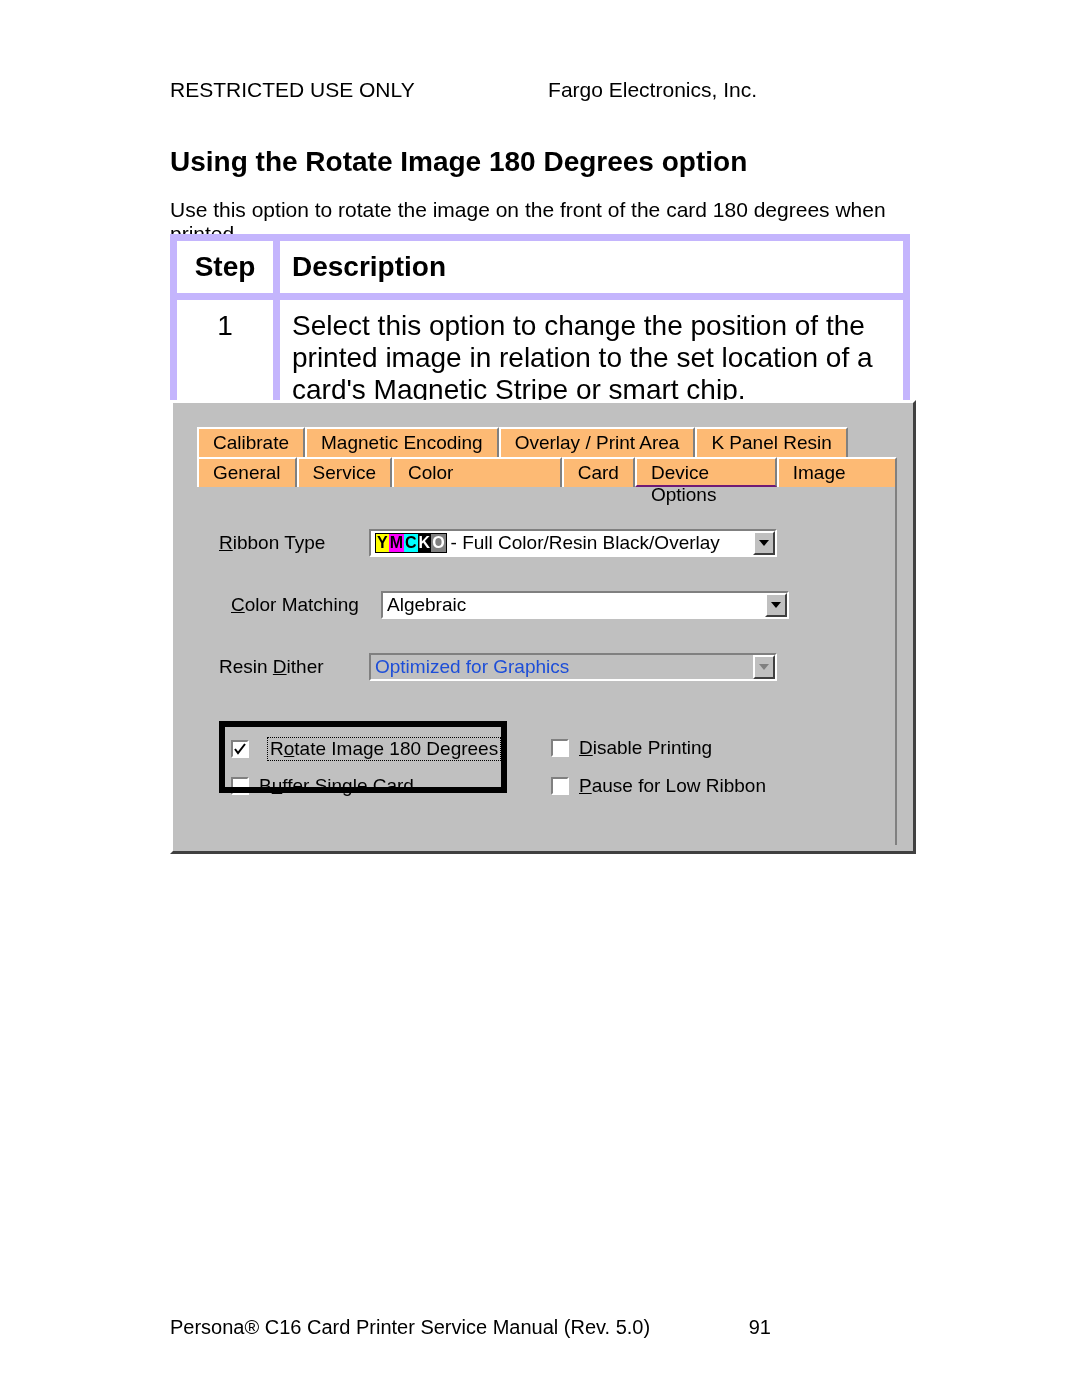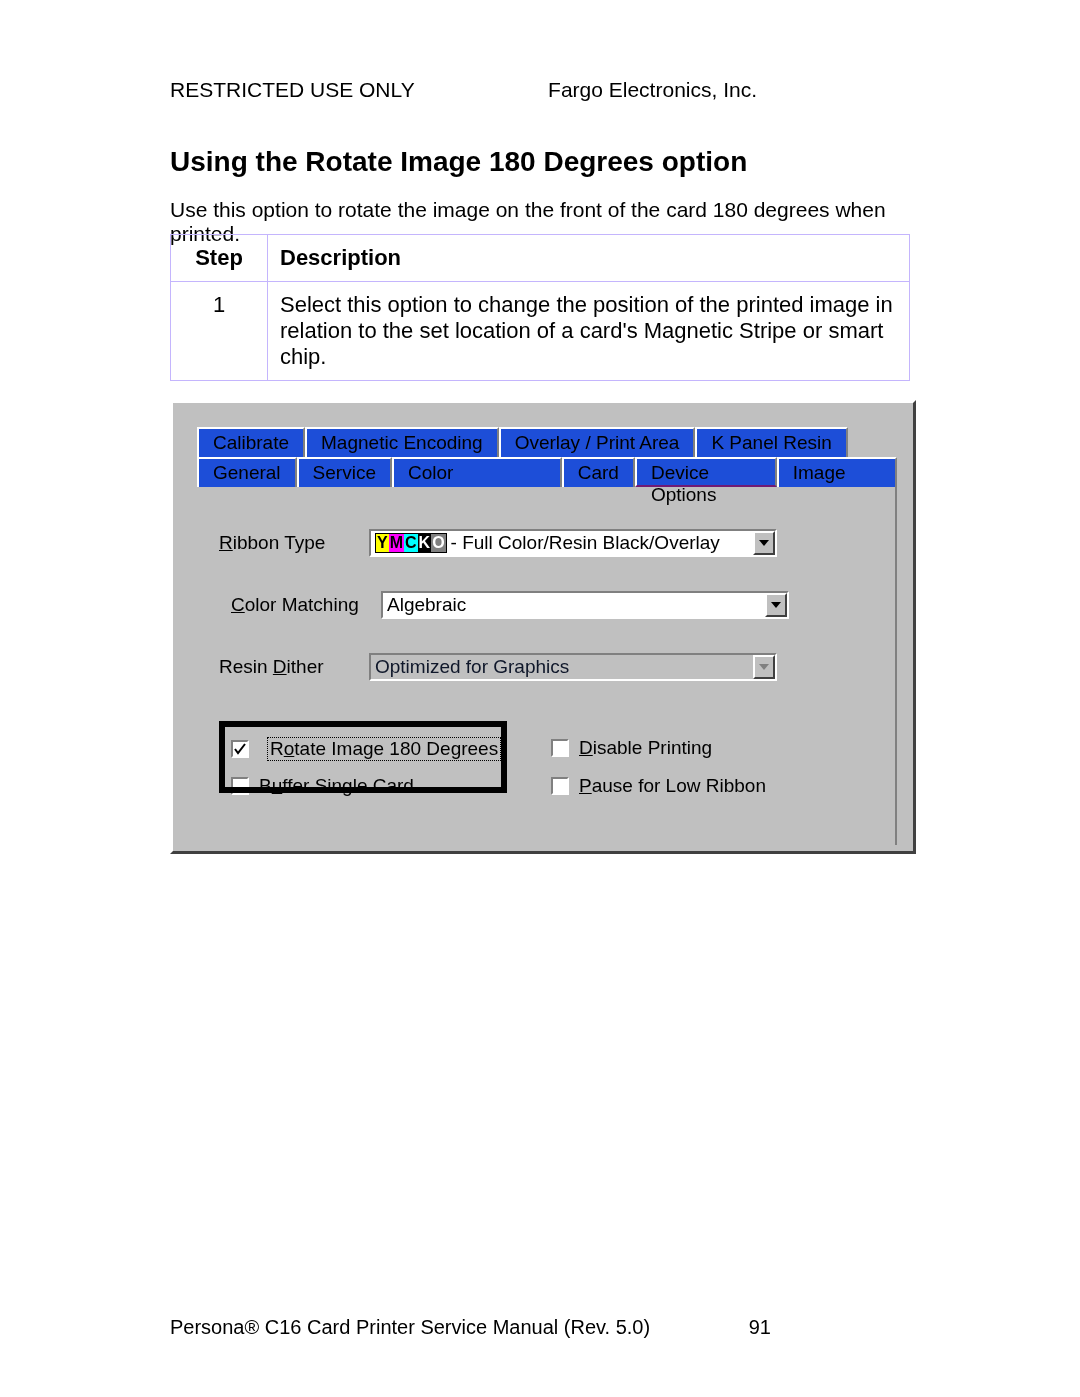--- a/index.html
+++ b/index.html
@@ -39,22 +39,22 @@
 
   
   .step-table {
     position: absolute;
     left: 170px;
     top: 234px;
     border-collapse: collapse;
     width: 740px;
   }
   .step-table th, .step-table td {
-    border: 1px solid #c4b5fd;
-    font-size: 22px;
+    border: 7px solid #c4b5fd;
+    font-size: 28px;
     padding: 10px 12px;
     text-align: left;
     vertical-align: top;
   }
   .step-table th { font-weight: bold; }
   .step-table .col-step  { width: 72px; text-align: center; }
   .step-table td.col-step { font-weight: normal; }
 
   
   .dlg {
@@ -76,21 +76,21 @@
   .tabrow {
     position: absolute;
     left: 24px;
     right: 16px;
     height: 30px;
     display: flex;
   }
   .tabrow.row1 { top: 24px; }
   .tabrow.row2 { top: 54px; }
   .tab {
-    background: #1d4ed8;
+    background: #fdba74;
     border-top: 2px solid #fff;
     border-left: 2px solid #fff;
     border-right: 2px solid #808080;
     font-size: 19px;
     padding: 3px 14px 0 14px;
     margin-right: 0px;
     position: relative;
   }
   .tab.active {
     z-index: 3;
@@ -124,21 +124,21 @@
     height: 28px;
     background: #fff;
     border-top: 2px solid #808080;
     border-left: 2px solid #808080;
     border-right: 2px solid #fff;
     border-bottom: 2px solid #fff;
     font-size: 19px;
     padding-left: 4px;
     box-sizing: border-box;
   }
-  .combo.disabled { background: #c0c0c0; color: #0f172a; }
+  .combo.disabled { background: #c0c0c0; color: #1d4ed8; }
   .combo .arrow {
     margin-left: auto;
     width: 22px;
     height: 100%;
     background: #c0c0c0;
     border-top: 2px solid #fff;
     border-left: 2px solid #fff;
     border-right: 2px solid #404040;
     border-bottom: 2px solid #404040;
     display: flex;

